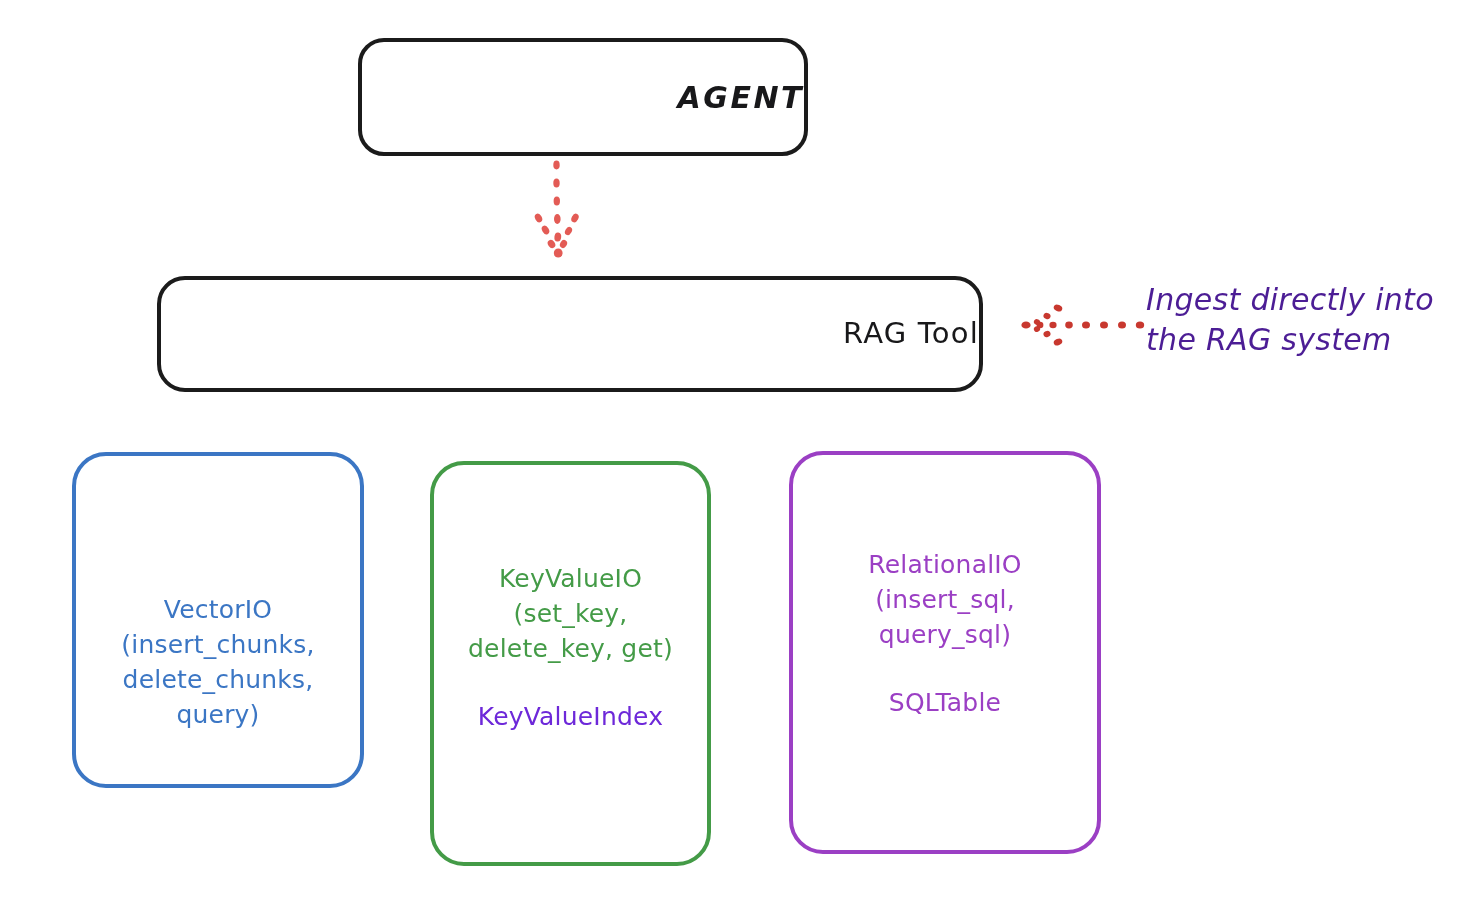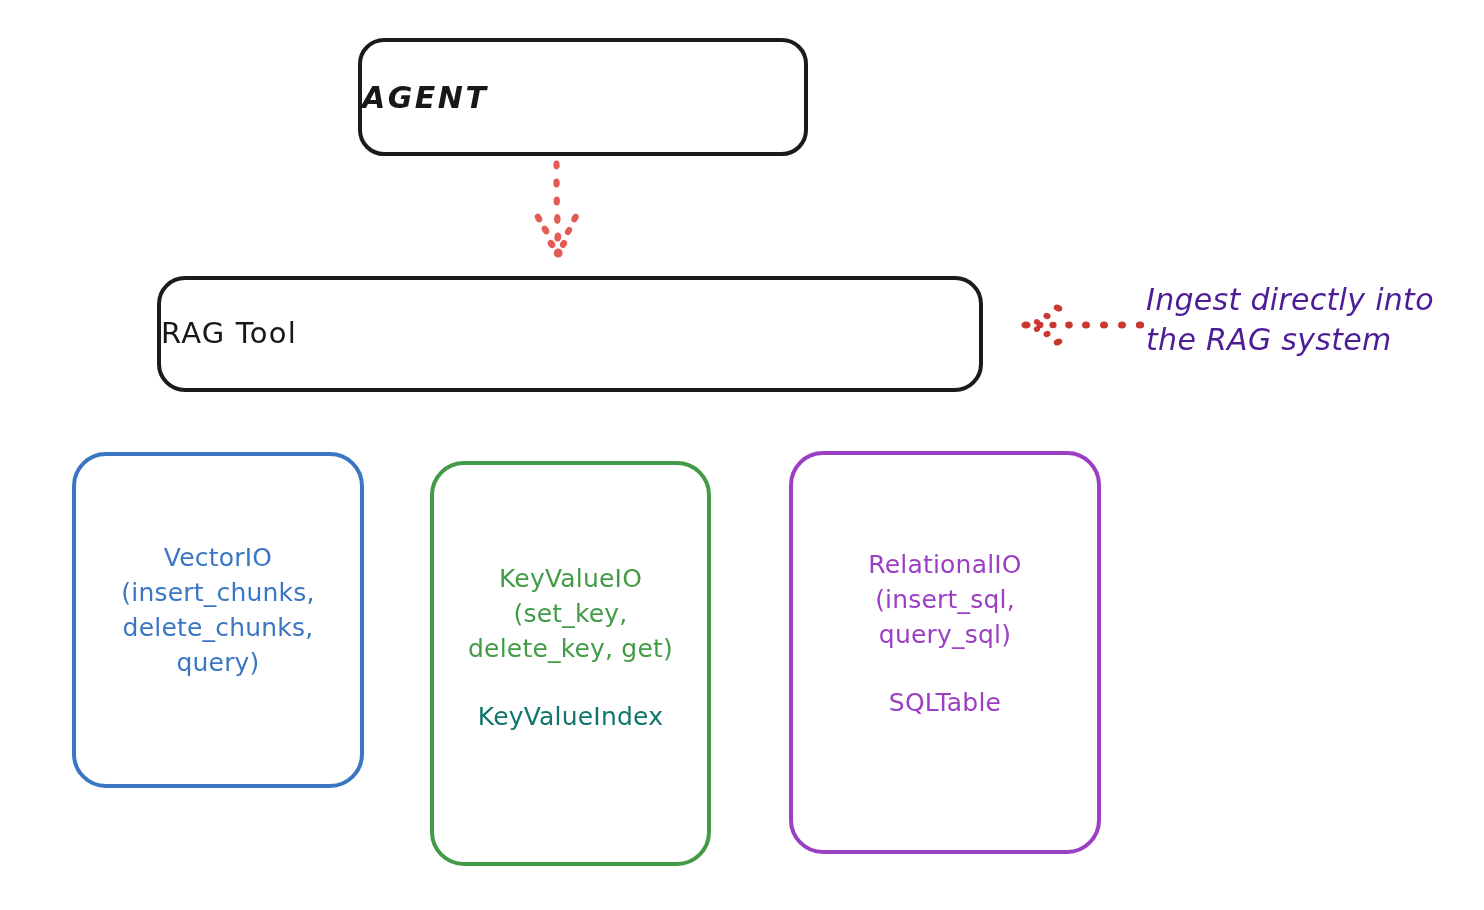--- a/index.html
+++ b/index.html
@@ -18,21 +18,21 @@
     background: #ffffff;
     overflow: hidden;
   }
 
   
   .node {
     position: absolute;
     box-sizing: border-box;
     display: flex;
     align-items: center;
-    justify-content: flex-start;
+    justify-content: flex-end;
     text-align: center;
     background: #ffffff;
   }
   .node-label {
     white-space: pre-line;
     line-height: 1.30;
     letter-spacing: 0.4px;
   }
 
   
@@ -92,21 +92,21 @@
     letter-spacing: 0.2px;
   }
   .io-index {
     font-family: "DejaVu Sans", sans-serif;
     font-weight: 500;
     font-size: 25px;
     letter-spacing: 0.2px;
     margin-top: 36px;
   }
 
-  #vectorio-node  { left: 72px;  top: 452px; width: 292px; height: 336px; }
+  #vectorio-node  { left: 72px;  top: 452px; width: 292px; height: 336px; align-items: center; }
   #keyvalueio-node{ left: 430px; top: 461px; width: 281px; height: 405px; }
   #relationalio-node { left: 789px; top: 451px; width: 312px; height: 403px; }
 
   
   .arrow-svg {
     position: absolute;
     overflow: visible;
   }
   #agent-to-rag-arrow { left: 505px; top: 160px; width: 110px; height: 110px; }
   #ingest-arrow { left: 1018px; top: 295px; width: 130px; height: 60px; }
@@ -193,21 +193,21 @@
 delete_chunks,
 query)</div>
     </div>
   </div>
 
   <div class="node io-node" id="keyvalueio-node" style="border-color:#449b47">
     <div class="io-inner" style="padding-top:96px">
       <div class="io-api" style="color:#449b47">KeyValueIO
 (set_key,
 delete_key, get)</div>
-      <div class="io-index" style="color:#0f766e">KeyValueIndex</div>
+      <div class="io-index" style="color:#6d28d9">KeyValueIndex</div>
     </div>
   </div>
 
   <div class="node io-node" id="relationalio-node" style="border-color:#9b3fc4">
     <div class="io-inner" style="padding-top:92px">
       <div class="io-api" style="color:#9b3fc4">RelationalIO
 (insert_sql,
 query_sql)</div>
       <div class="io-index" style="color:#9b3fc4">SQLTable</div>
     </div>

